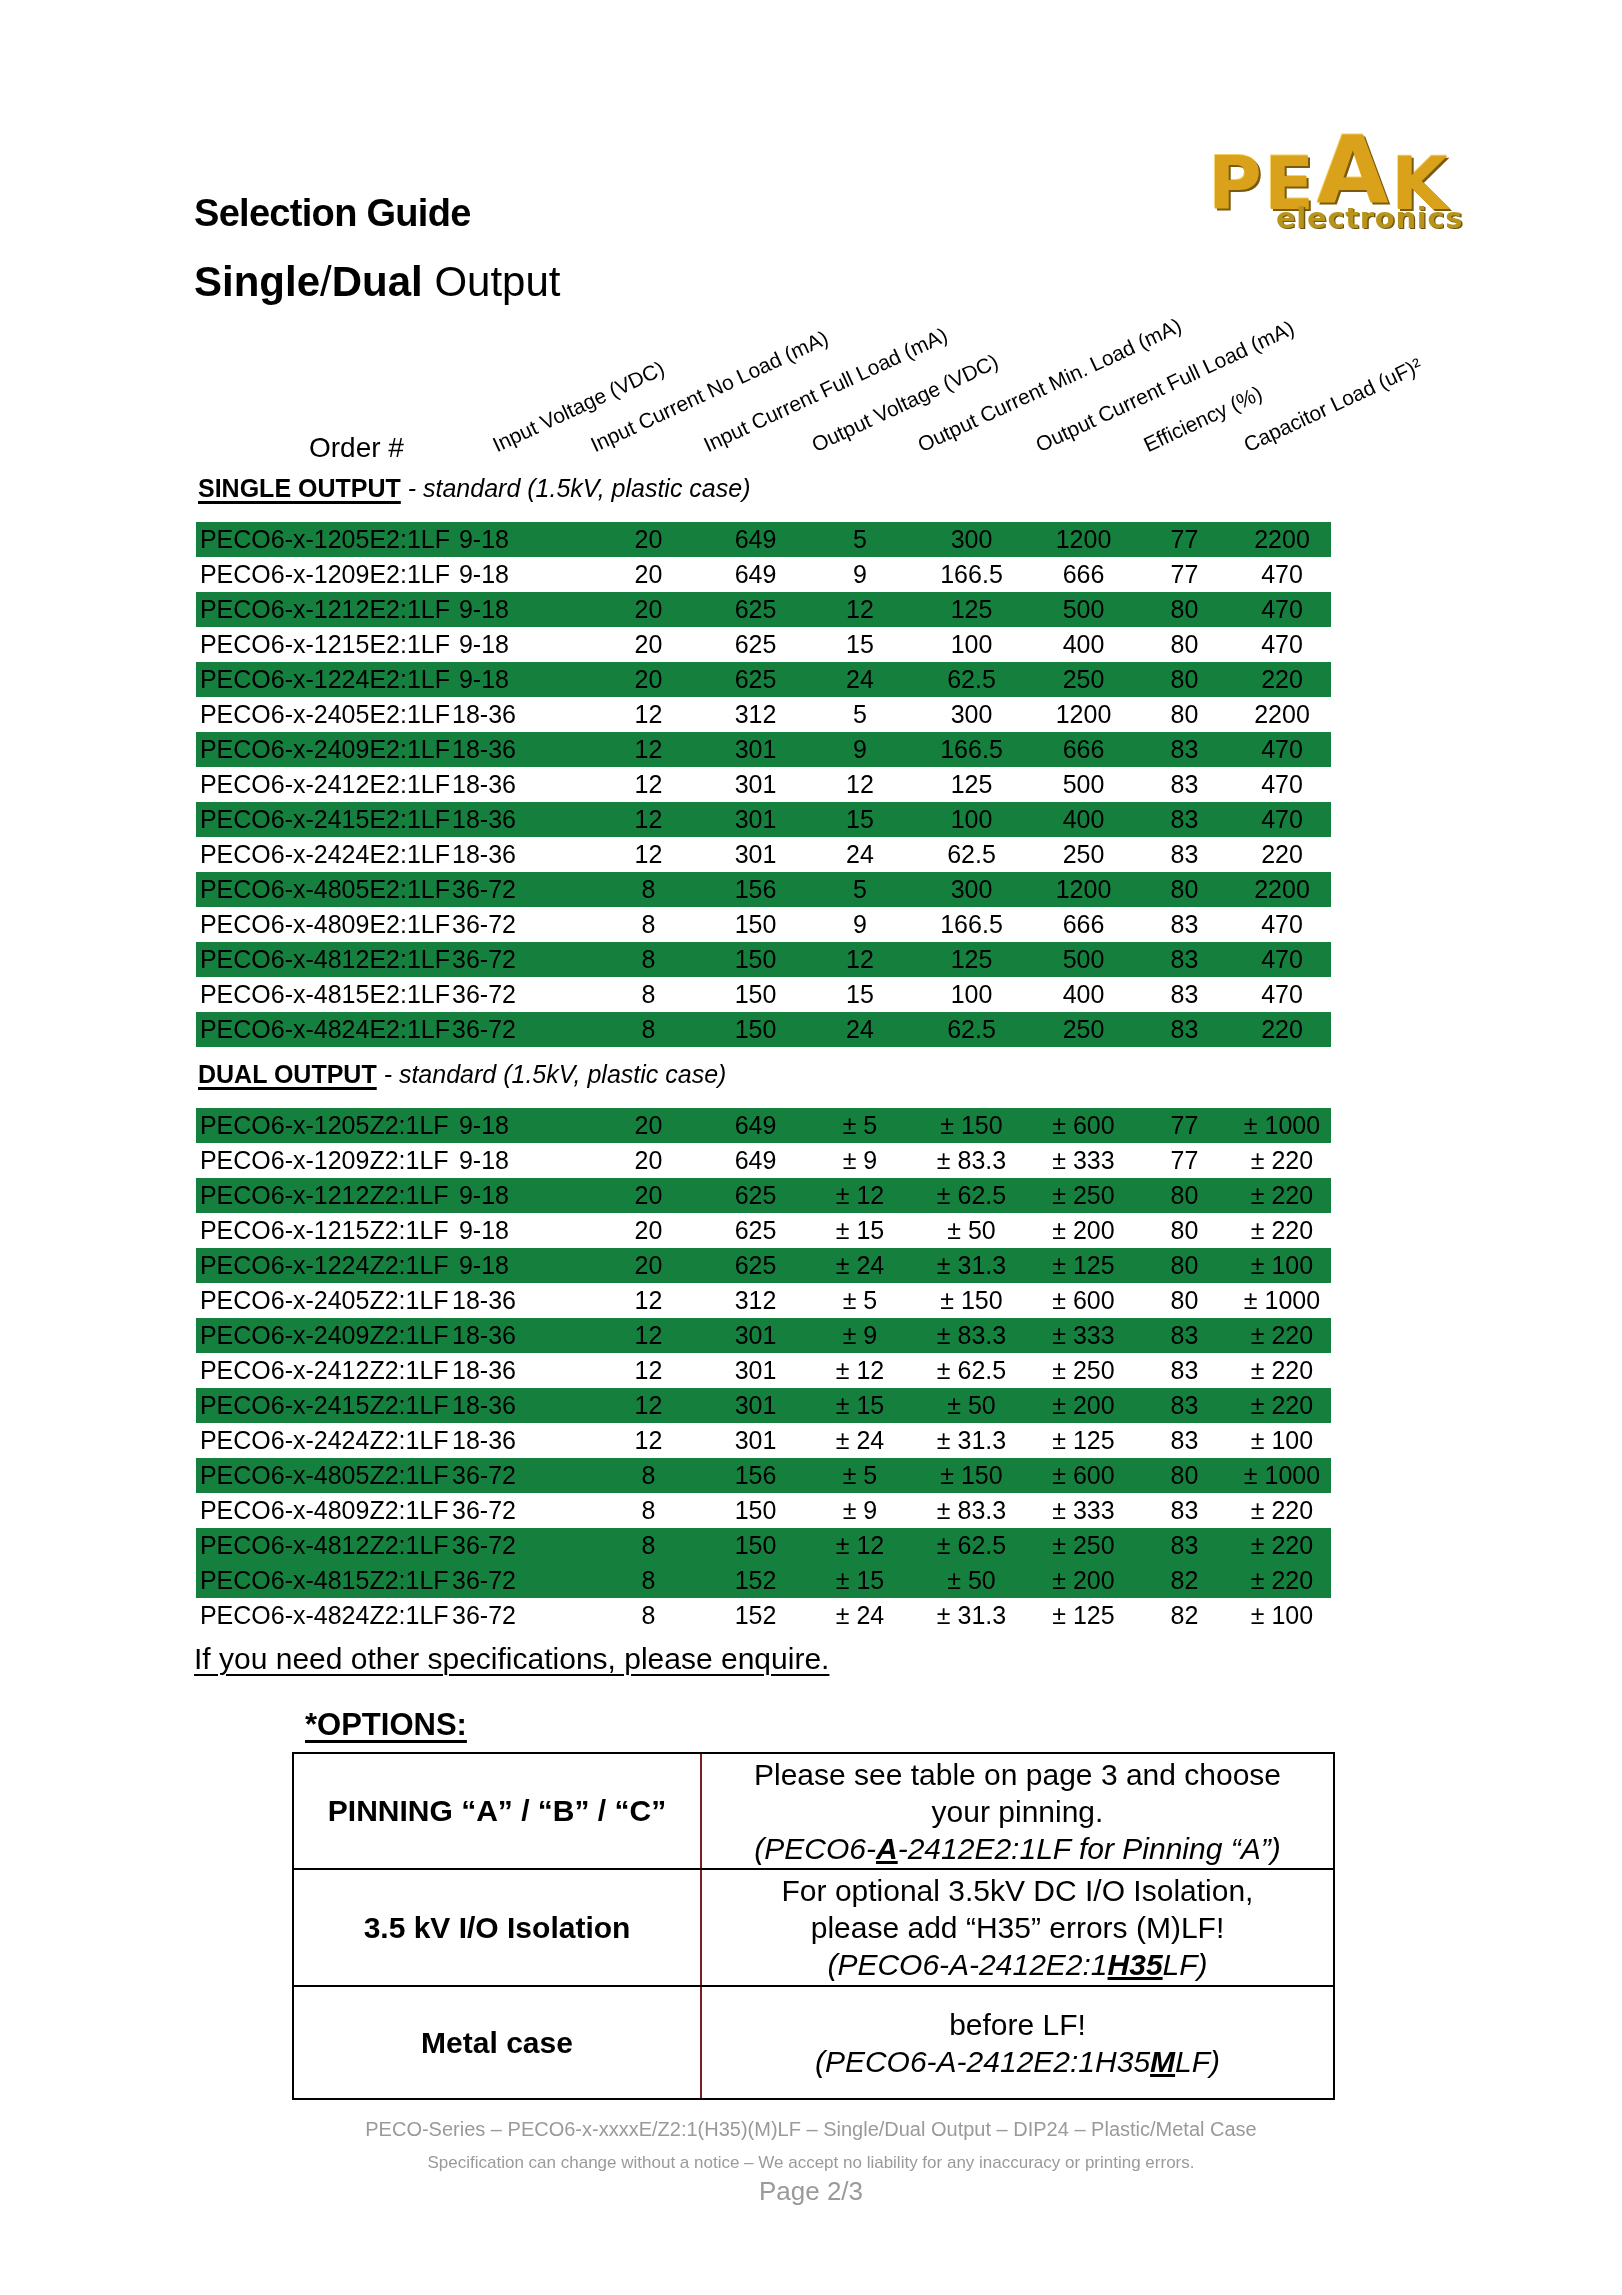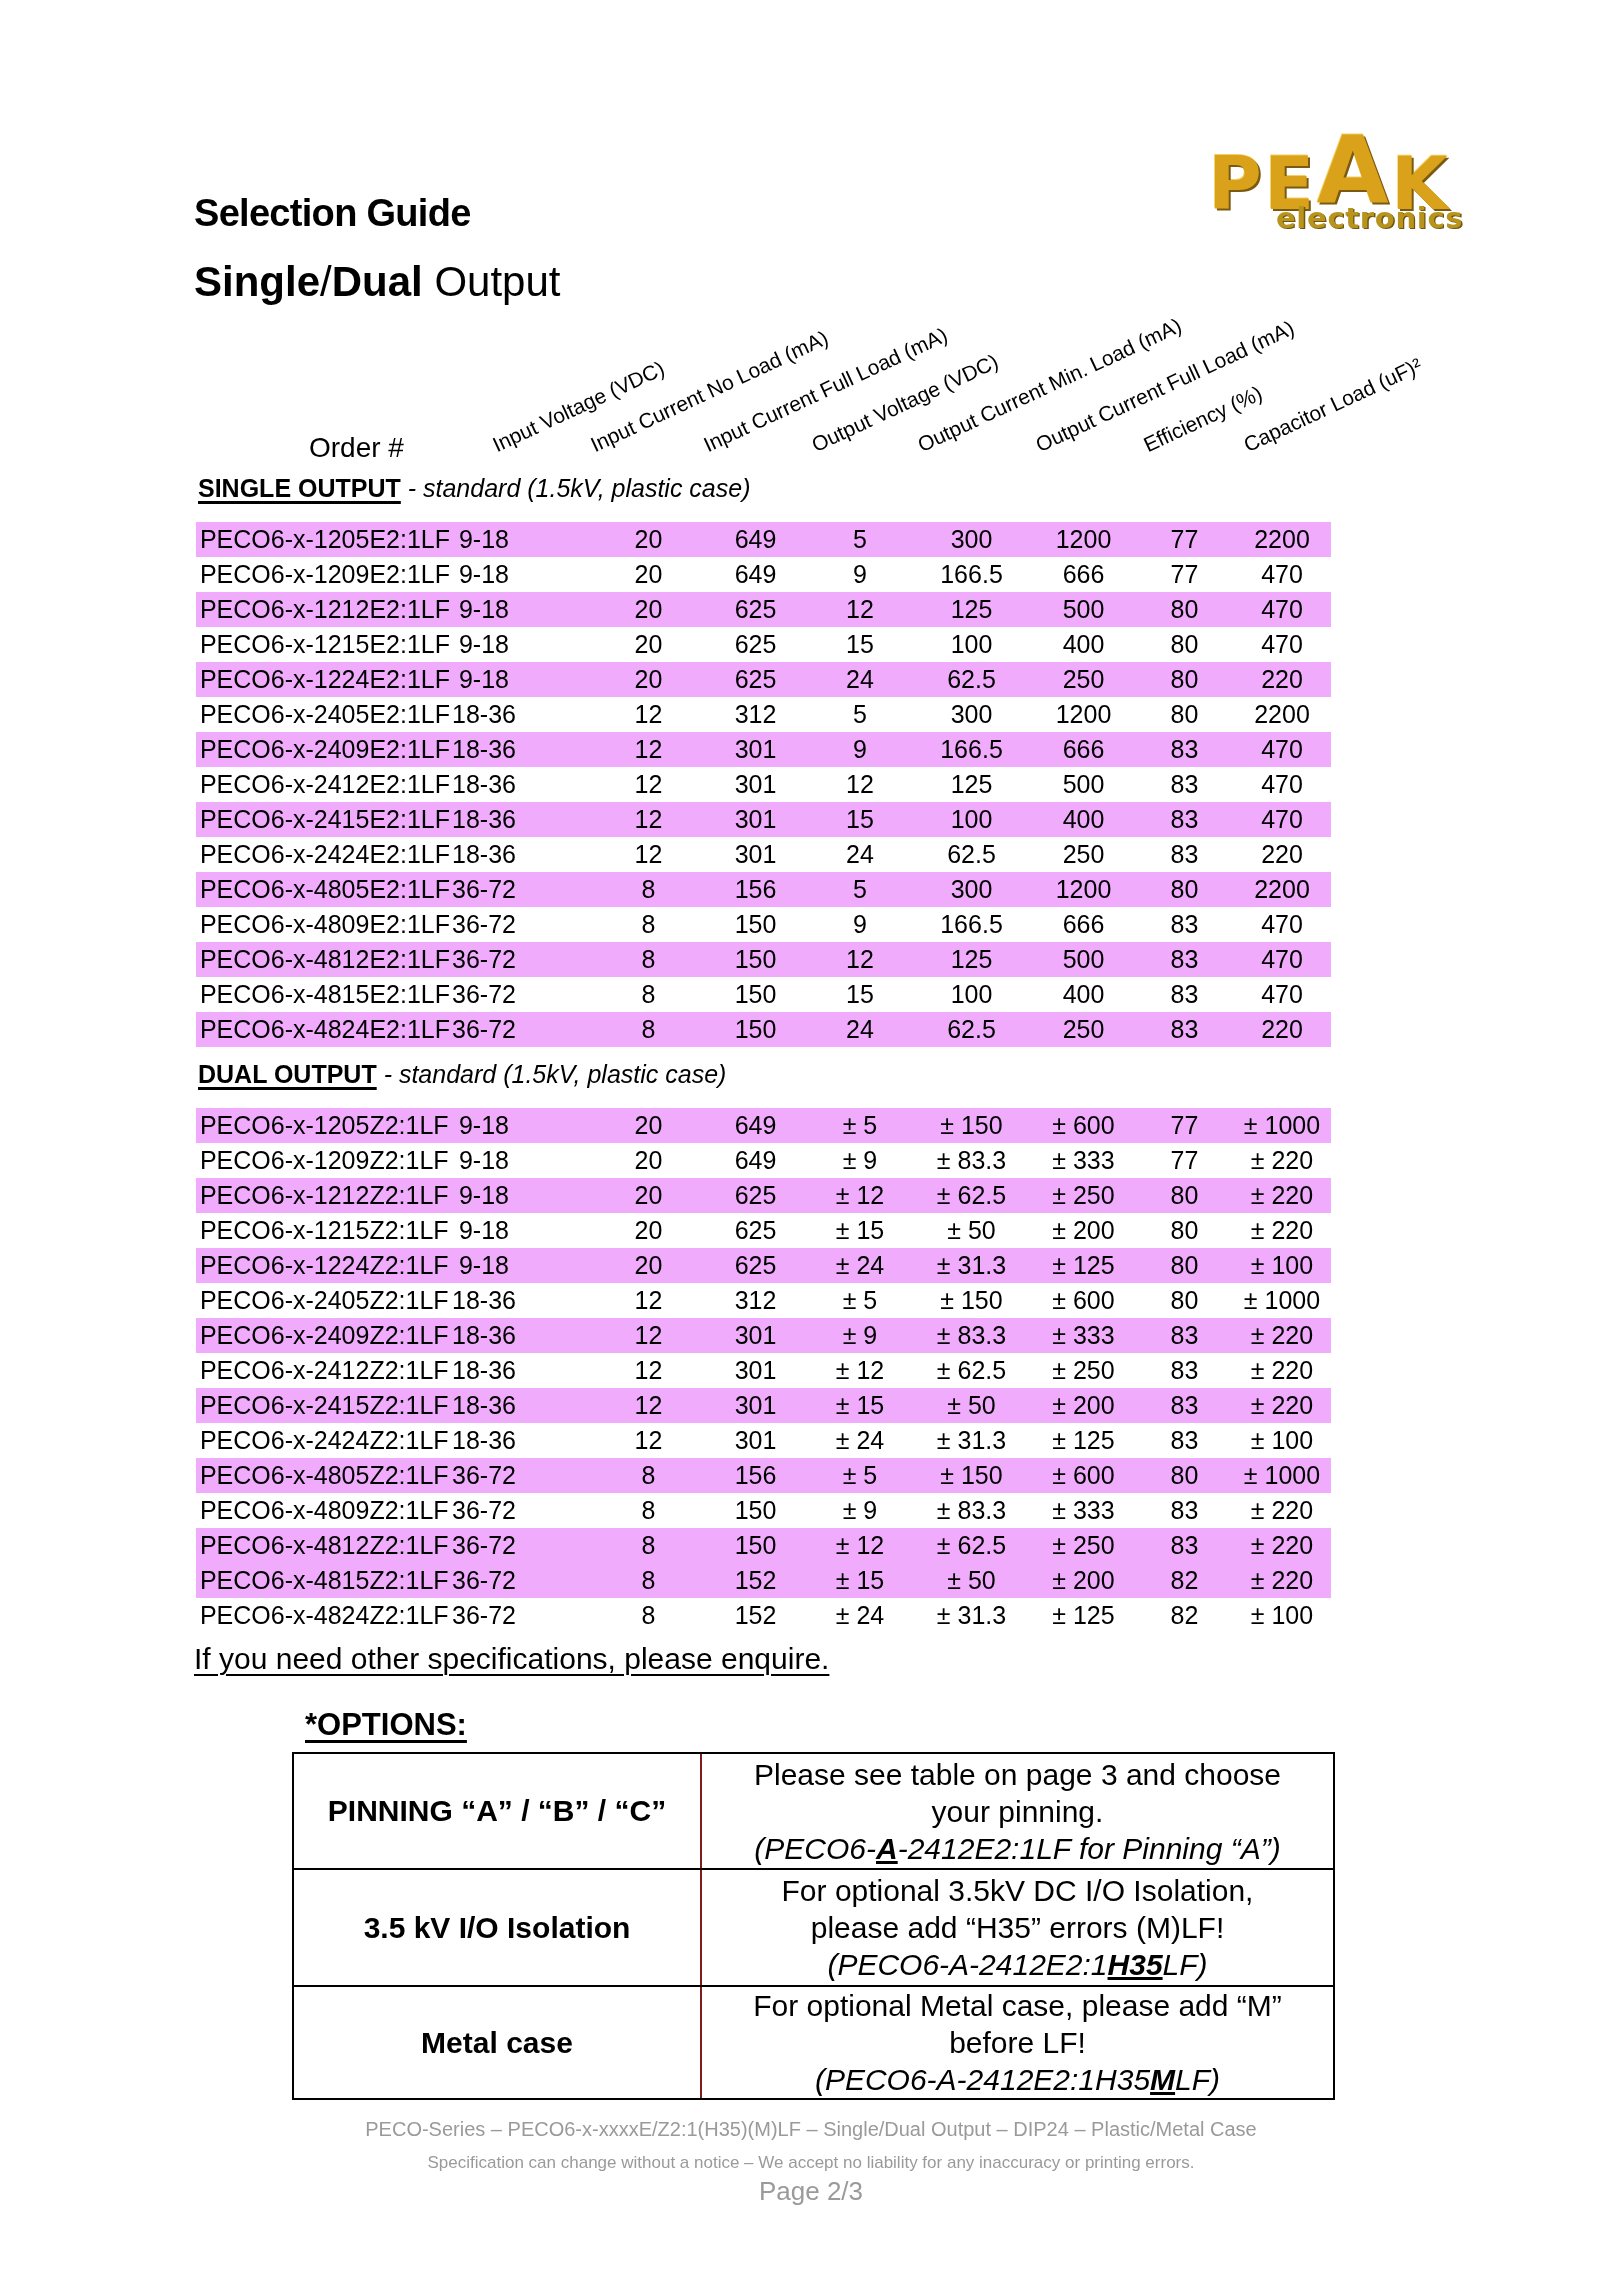--- a/index.html
+++ b/index.html
@@ -39,21 +39,21 @@
   }
 
   
   .section { left: 198px; font-size: 25px; }
   .section .strong { font-weight: bold; text-decoration: underline; text-decoration-thickness: 2.6px; text-underline-offset: 3.9px; }
   .section .em { font-style: italic; }
 
   
   .tbl { left: 196px; width: 1135px; }
   .row { position: relative; height: 35px; font-size: 25px; line-height: 35px; }
-  .row.shade { background: #f0abfc; text-decoration: underline; }
+  .row.shade { background: #15803d; text-decoration: underline; }
   .cell { position: absolute; top: 0; white-space: nowrap; text-align: center; }
   .c0 { left: 3.9px; text-align: left; }
   .c1 { left: 288px; width: 98px; margin-left: -49px; }
   .c2 { left: 452px; width: 79px; margin-left: -39px; }
   .c3 { left: 559px; width: 79px; margin-left: -39px; }
   .c4 { left: 664px; width: 92px; margin-left: -46px; }
   .c5 { left: 775px; width: 105px; margin-left: -52px; }
   .c6 { left: 887px; width: 105px; margin-left: -52px; }
   .c7 { left: 988px; width: 79px; margin-left: -39px; }
   .c8 { left: 1086px; width: 118px; margin-left: -59px; }
@@ -458,21 +458,20 @@
     <div class="opt-label">3.5 kV I/O Isolation</div>
     <div class="opt-desc">
       <div>For optional 3.5kV DC I/O Isolation,</div>
       <div>please add “H35” errors (M)LF!</div>
       <div class="ex"><span>(PECO6-A-2412E2:1</span><u>H35</u><span>LF)</span></div>
     </div>
   </div>
   <div class="opt-row" style="height:111px;">
     <div class="opt-label">Metal case</div>
     <div class="opt-desc">
-      <div>For optional Metal case, please add “M”</div>
       <div>before LF!</div>
       <div class="ex"><span>(PECO6-A-2412E2:1H35</span><u>M</u><span>LF)</span></div>
     </div>
   </div>
 </div>
 
 <div class="abs foot1">PECO-Series – PECO6-x-xxxxE/Z2:1(H35)(M)LF – Single/Dual Output – DIP24 – Plastic/Metal Case</div>
 <div class="abs foot2">Specification can change without a notice – We accept no liability for any inaccuracy or printing errors.</div>
 <div class="abs foot3">Page 2/3</div>
 

